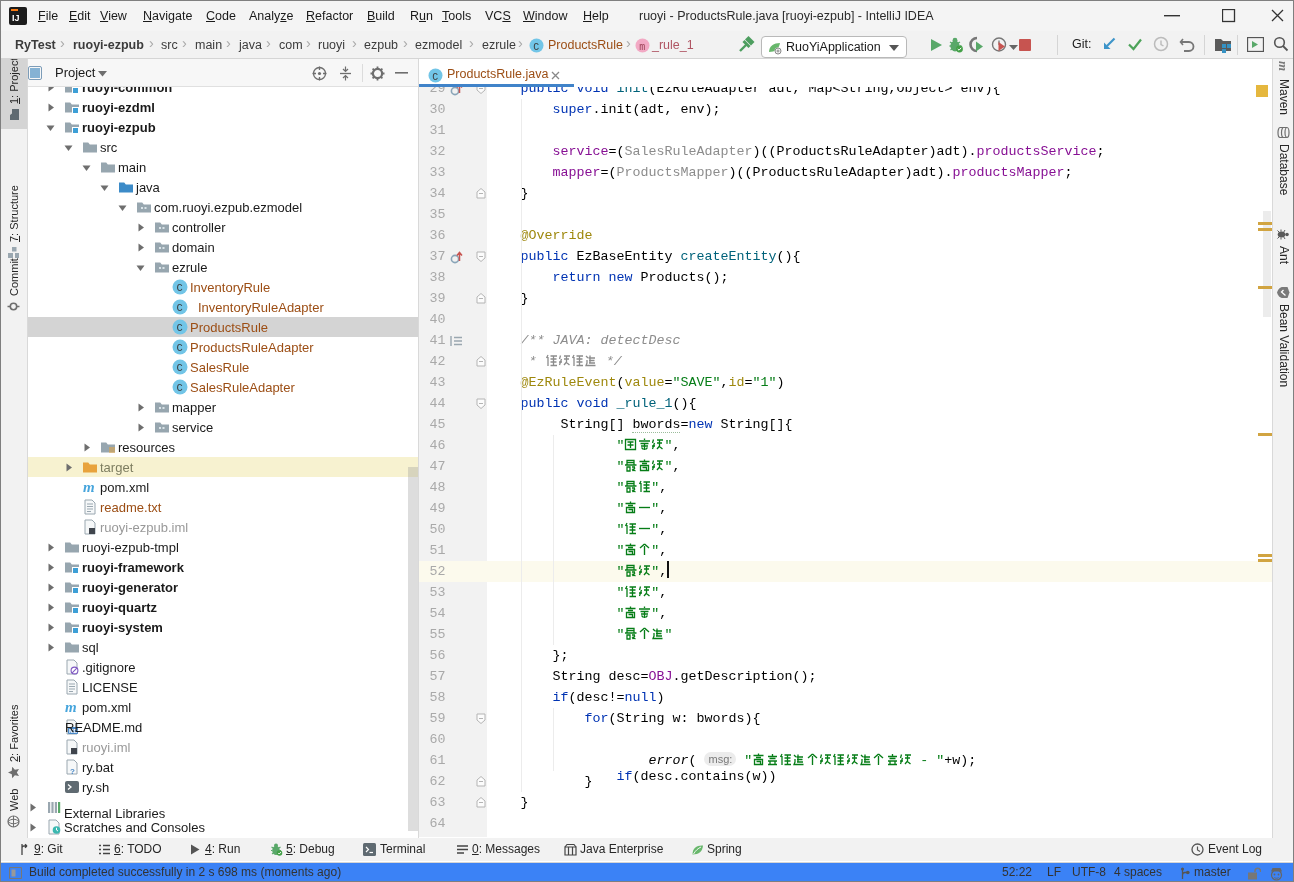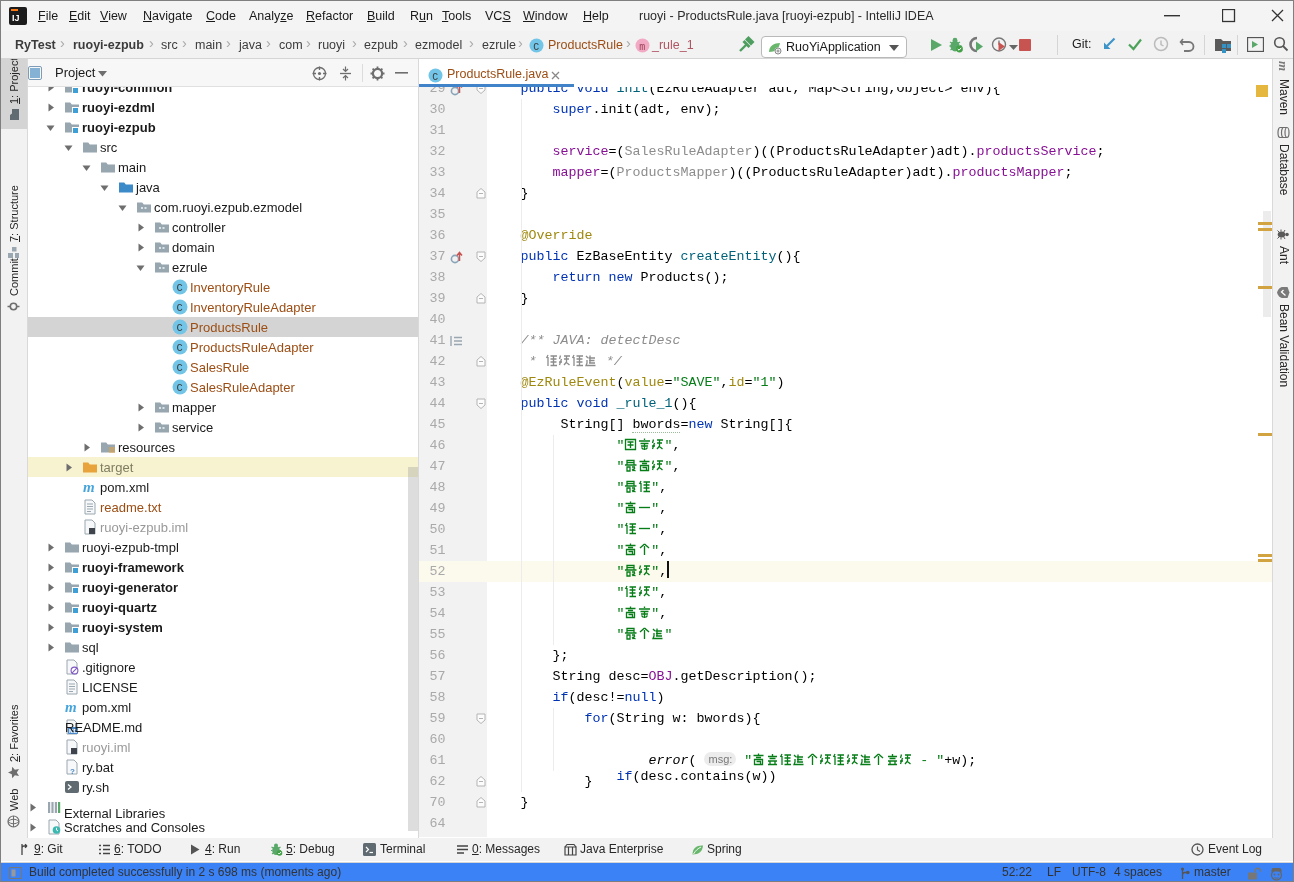--- a/index.html
+++ b/index.html
@@ -423,21 +423,21 @@
         <circle cx="8" cy="8" r="7.5" fill="#72c5e7"></circle>
         <text x="4.5" y="12" font-family="Liberation Mono" font-size="10.5" fill="#3a3a3a">C</text>
       </svg>
       <span class="tx brown" style="left:162px;text-align:right;">InventoryRule</span>
     </div>
 <div class="trow" style="top:210px;">
       <svg class="ic" style="left:144px" width="16" height="16">
         <circle cx="8" cy="8" r="7.5" fill="#72c5e7"></circle>
         <text x="4.5" y="12" font-family="Liberation Mono" font-size="10.5" fill="#3a3a3a">C</text>
       </svg>
-      <span class="tx brown" style="left:162px;">InventoryRuleAdapter</span>
+      <span class="tx brown" style="left:170px;">InventoryRuleAdapter</span>
     </div>
 <div class="trow" style="top:230px;background:#d4d4d4;">
       <svg class="ic" style="left:144px" width="16" height="16">
         <circle cx="8" cy="8" r="7.5" fill="#72c5e7"></circle>
         <text x="4.5" y="12" font-family="Liberation Mono" font-size="10.5" fill="#3a3a3a">C</text>
       </svg>
       <span class="tx brown" style="left:162px;">ProductsRule</span>
     </div>
 <div class="trow" style="top:250px;">
       <svg class="ic" style="left:144px" width="16" height="16">
@@ -814,21 +814,21 @@
           <use href="#cjH"></use>
         </svg><svg class="cj">
           <use href="#cjG"></use>
         </svg><svg class="cj">
           <use href="#cjI"></use>
         </svg><svg class="cj">
           <use href="#cjC"></use>
         </svg> - "</span>+w);</div>
 <div class="gn" style="top:684px">62</div>
 <div class="cl" style="top:684px">            }</div>
-<div class="gn" style="top:705px">70</div>
+<div class="gn" style="top:705px">63</div>
 <div class="cl" style="top:705px">    }</div>
 <div class="gn" style="top:726px">64</div>
 <div class="cl" style="top:726px"></div>
 <svg class="abs" style="left:31px;top:-5px" width="14" height="14">
       <circle cx="5" cy="9" r="3.6" fill="none" stroke="#8aa5b8" stroke-width="1.6"></circle>
       <path d="M9.5 11 V3 M7 5.5 L9.5 2.5 L12 5.5" stroke="#c75450" stroke-width="1.5" fill="none"></path>
     </svg>
 <svg class="abs" style="left:31px;top:163px" width="14" height="14">
       <circle cx="5" cy="9" r="3.6" fill="none" stroke="#8aa5b8" stroke-width="1.6"></circle>
       <path d="M9.5 11 V3 M7 5.5 L9.5 2.5 L12 5.5" stroke="#c75450" stroke-width="1.5" fill="none"></path>

